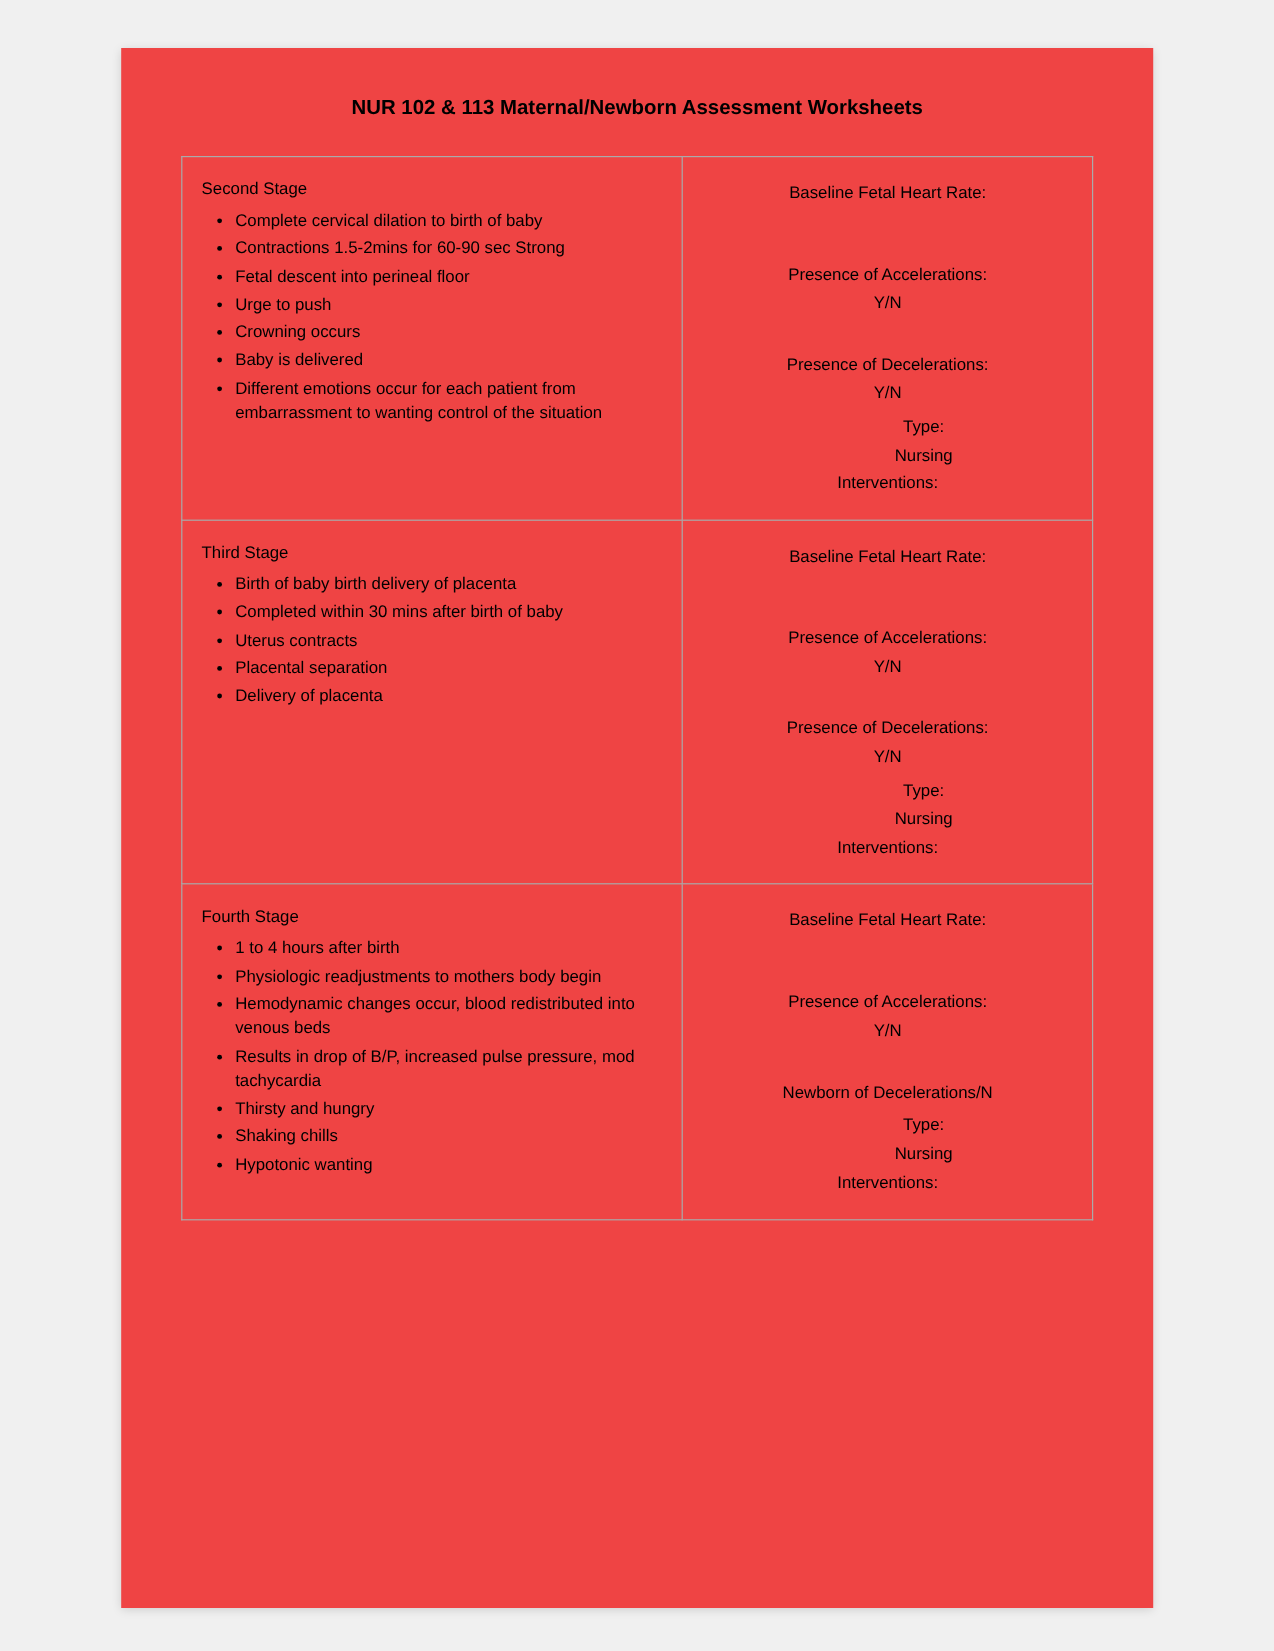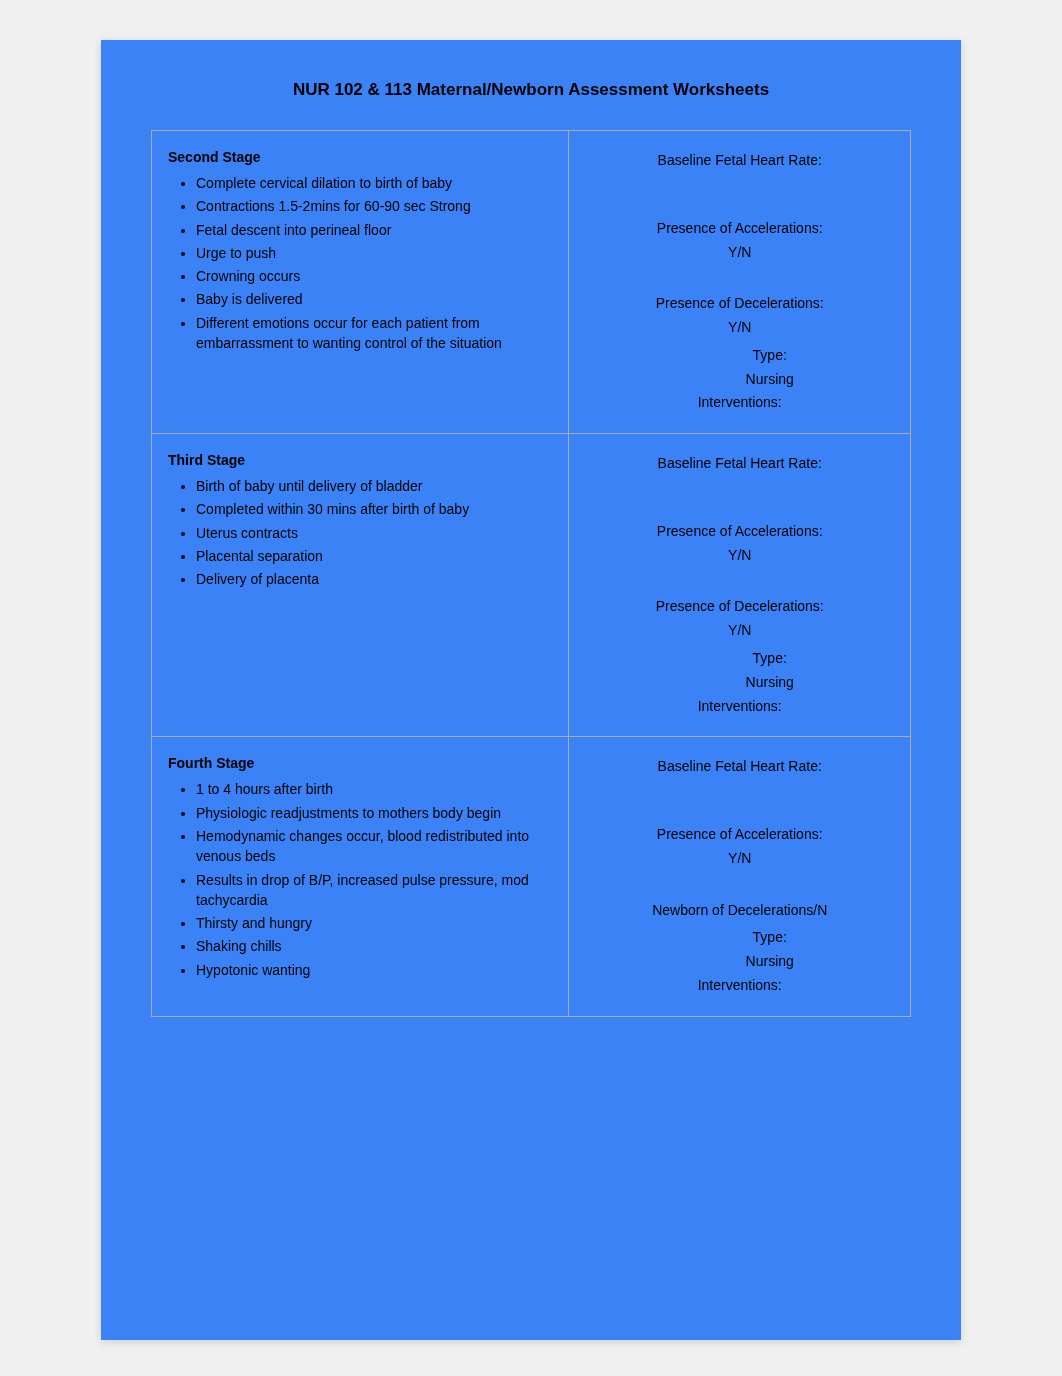--- a/index.html
+++ b/index.html
@@ -6,21 +6,21 @@
     body {
       background: #f0f0f0;
       font-family: Arial, sans-serif;
       font-size: 14px;
       color: #000;
       display: flex;
       justify-content: center;
       padding: 40px 20px;
     }
     .page {
-      background: #3b82f6;
+      background: #ef4444;
       width: 860px;
       min-height: 1300px;
       padding: 40px 50px 60px 50px;
       box-shadow: 0 2px 8px rgba(0,0,0,0.15);
     }
     h1.page-title {
       text-align: center;
       font-size: 17px;
       font-weight: bold;
       margin-bottom: 30px;
@@ -36,21 +36,21 @@
       padding: 18px 16px;
     }
     .left-col {
       width: 55%;
     }
     .right-col {
       width: 45%;
       text-align: center;
     }
     .stage-title {
-      font-weight: bold;
+      font-weight: normal;
       font-size: 14px;
       margin-bottom: 8px;
     }
     ul.stage-list {
       list-style: disc;
       padding-left: 28px;
       margin: 0;
     }
     ul.stage-list li {
       margin-bottom: 3px;
@@ -114,21 +114,21 @@
           </div>
           <div>Interventions:</div>
         </div>
       </td>
     </tr>
 
     <tr>
       <td class="left-col">
         <div class="stage-title">Third Stage</div>
         <ul class="stage-list">
-          <li><span>Birth of baby until delivery of bladder</span></li>
+          <li><span>Birth of baby birth delivery of placenta</span></li>
           <li><span>Completed within 30 mins after birth of baby</span></li>
           <li><span>Uterus contracts</span></li>
           <li><span>Placental separation</span></li>
           <li><span>Delivery of placenta</span></li>
         </ul>
         <div style="height: 80px;"></div>
       </td>
       <td class="right-col">
         <div class="fhr-block">
           <div class="fhr-label">Baseline Fetal Heart Rate:</div>

